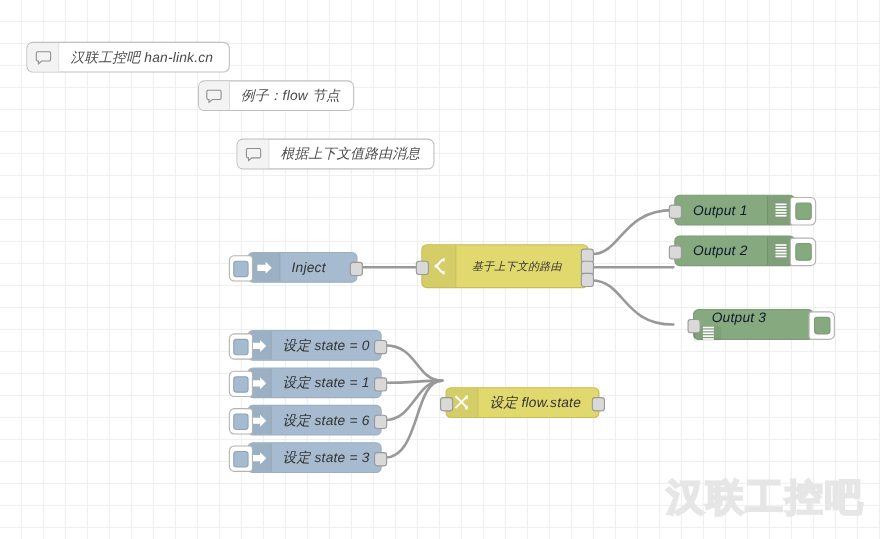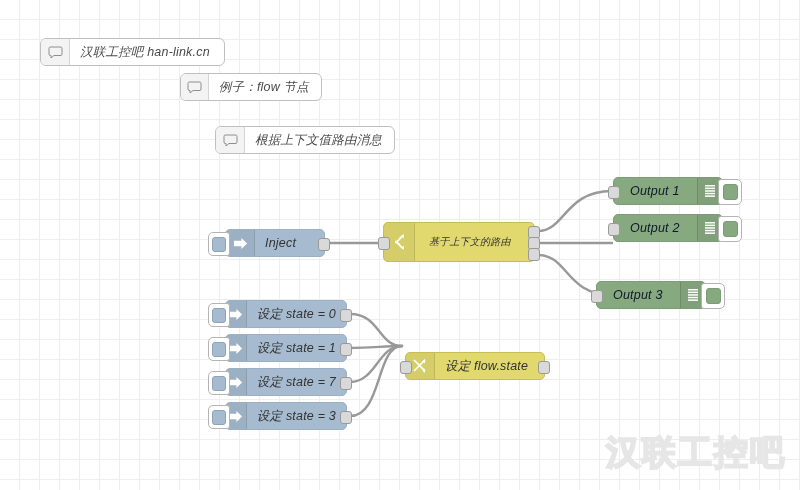--- a/index.html
+++ b/index.html
@@ -220,21 +220,21 @@
 
       <path d="M 538,255 C 568,255 566,295 612,295"></path>
 
       <path d="M 350,314 C 380,314 378,346 402,346"></path>
       <path d="M 350,348 C 375,348 382,346 402,346"></path>
       <path d="M 350,382 C 376,382 378,346 402,346"></path>
       <path d="M 350,416 C 382,416 376,346 402,346"></path>
     </g>
   </svg>
 
-  <div class="node comment-node" style="left:40px; top:38px; width:185px;">
+  <div class="node comment-node" style="left:24px; top:38px; width:185px;">
     <div class="comment-icon-box">
       <svg width="15" height="13" viewBox="0 0 15 13">
         <path d="M2,1 H13 A1.5,1.5 0 0 1 14,2.5 V8 A1.5,1.5 0 0 1 13,9.5 H6 L3,12 V9.5 H2 A1.5,1.5 0 0 1 1,8 V2.5 A1.5,1.5 0 0 1 2,1 Z" fill="none" stroke="#8e8e8e" stroke-width="1"></path>
       </svg>
     </div>
     <div class="node-label">汉联工控吧 han-link.cn</div>
   </div>
 
   <div class="node comment-node" style="left:180px; top:73px; width:142px;">
     <div class="comment-icon-box">
@@ -313,21 +313,21 @@
           <rect x="1" y="8.8" width="10" height="1.5"></rect>
           <rect x="1" y="11.4" width="10" height="1.5"></rect>
         </g>
       </svg>
     </div>
     <div class="debug-btn">
         <i></i>
       </div>
   </div>
 
-  <div class="node debug-node" style="left:596px; top:281px; width:110px;">
+  <div class="node debug-node" style="left:630px; top:281px; width:110px;flex-direction:column;">
     <div class="port in" style="top:8px;"></div>
     <div class="node-label">Output 3</div>
     <div class="debug-icon-box">
       <svg width="12" height="14" viewBox="0 0 12 14">
         <g fill="#ffffff">
           <rect x="1" y="1" width="10" height="1.5"></rect>
           <rect x="1" y="3.6" width="10" height="1.5"></rect>
           <rect x="1" y="6.2" width="10" height="1.5"></rect>
           <rect x="1" y="8.8" width="10" height="1.5"></rect>
           <rect x="1" y="11.4" width="10" height="1.5"></rect>
@@ -367,21 +367,21 @@
 
   <div class="node inject-node" style="left:225px; top:368px; width:122px;">
     <div class="inject-btn">
         <i></i>
       </div>
     <div class="icon-box">
       <svg width="15" height="15" viewBox="0 0 16 16">
         <path d="M1,5 H9 V2.2 L15,8 L9,13.8 V11 H1 Z" fill="#ffffff"></path>
       </svg>
     </div>
-    <div class="node-label">设定 state = 7</div>
+    <div class="node-label">设定 state = 6</div>
     <div class="port out" style="top:8px;"></div>
   </div>
 
   <div class="node inject-node" style="left:225px; top:402px; width:122px;">
     <div class="inject-btn">
         <i></i>
       </div>
     <div class="icon-box">
       <svg width="15" height="15" viewBox="0 0 16 16">
         <path d="M1,5 H9 V2.2 L15,8 L9,13.8 V11 H1 Z" fill="#ffffff"></path>

